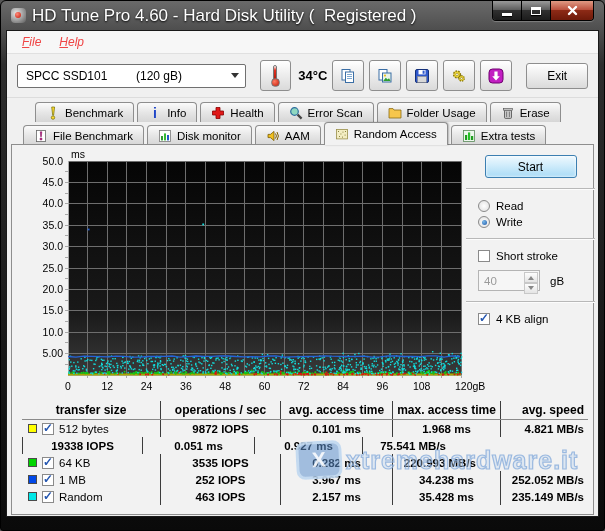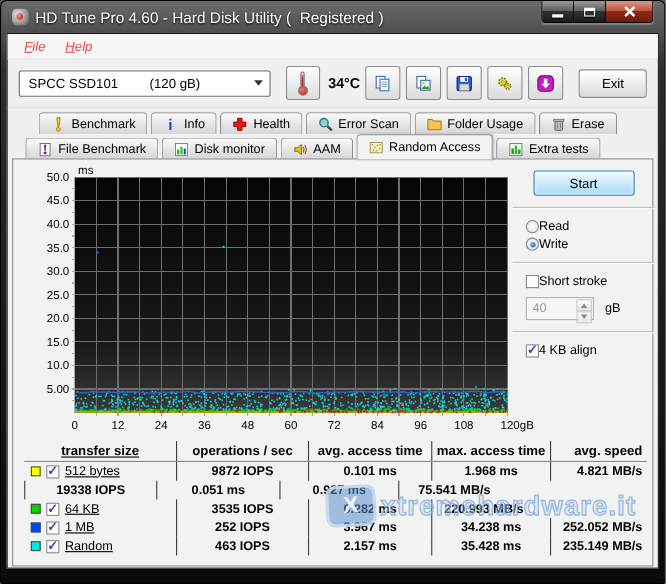--- a/index.html
+++ b/index.html
@@ -5,21 +5,21 @@
   html,body{margin:0;padding:0;background:#555;}
   *{box-sizing:border-box;font-family:"Liberation Sans",sans-serif;}
   .window{width:605px;height:531px;border:1px solid #000;border-radius:6px 6px 3px 3px;
     background:linear-gradient(#6a6a6a,#2d2d2d 12%,#161616 70%,#0a0a0a);overflow:hidden;position:relative;}
   
   .titlebar{height:29px;display:flex;align-items:center;padding:0 8px;position:relative;}
   .app-icon{width:15px;height:15px;border-radius:4px;margin:0 6px 0 2px;
     background:radial-gradient(circle at 35% 35%,#e8e8e8,#9a9a9a 55%,#5a5a5a);position:relative;flex:none;}
   .app-icon:after{content:"";position:absolute;left:4px;top:4px;width:6px;height:6px;border-radius:50%;
     background:radial-gradient(circle at 35% 35%,#ff8a7a,#c01808);}
-  .title-text{color:#fff;font-size:14px;text-shadow:0 1px 2px #000;white-space:pre;}
+  .title-text{color:#fff;font-size:17px;text-shadow:0 1px 2px #000;white-space:pre;}
   .caption{position:absolute;top:0;right:10px;display:flex;border:1px solid #000;border-top:none;
     border-radius:0 0 4px 4px;overflow:hidden;box-shadow:0 1px 1px rgba(255,255,255,.25);}
   .cap-btn{width:29px;height:19px;display:flex;align-items:center;justify-content:center;
     background:linear-gradient(#9a9a9a,#5f5f5f 45%,#303030 50%,#1c1c1c);border-right:1px solid #000;cursor:pointer;}
   .cap-btn:last-child{border-right:none;width:42px;}
   .cap-close{background:linear-gradient(#e09a84,#bc5340 45%,#8c2a16 50%,#6e1a0a);}
   .glyph-min{width:10px;height:3px;background:#fff;margin-top:7px;box-shadow:0 1px 1px #000;}
   .glyph-max{width:10px;height:8px;border:1px solid #fff;border-top:3px solid #fff;box-shadow:0 1px 1px #000;}
   
   .client{position:absolute;left:5px;right:5px;top:29px;bottom:13px;background:#f0f0f0;border:1px solid #1a1a1a;}
@@ -57,39 +57,39 @@
   .tab svg{flex:none;}
   
   .panel{margin:0 4px;height:371px;border:1px solid #8e8e8e;background:#f2f2f2;position:relative;}
   .chart-svg{position:absolute;left:6px;top:4px;}
   
   .controls{position:absolute;left:452px;top:10px;width:133px;font-size:11.5px;}
   .start-btn{width:92px;height:23px;margin:0 auto;border:1px solid #3c7fb1;border-radius:3px;
     background:linear-gradient(#f0f9fe,#d0ecfb 45%,#a9dbf6);display:flex;align-items:center;justify-content:center;
     font-size:12px;cursor:pointer;box-shadow:inset 0 0 3px #fff;}
   .sep{height:2px;border-top:1px solid #b8b8b8;border-bottom:1px solid #fcfcfc;margin:10px 2px;}
-  .radio-row,.check-row{display:flex;align-items:center;gap:0;margin:4px 0 4px 14px;cursor:pointer;}
+  .radio-row,.check-row{display:flex;align-items:center;gap:6px;margin:4px 0 4px 14px;cursor:pointer;}
   .radio{width:12px;height:12px;border-radius:50%;border:1px solid #8a8a8a;background:radial-gradient(#fff,#ddd);position:relative;flex:none;}
   .radio.checked:after{content:"";position:absolute;left:2.5px;top:2.5px;width:5px;height:5px;border-radius:50%;
     background:radial-gradient(circle at 35% 35%,#7ab8e8,#1e58a8);}
   .checkbox{width:12px;height:12px;border:1px solid #8a8a8a;background:#fff;position:relative;flex:none;}
   .checkbox.checked:after{content:"✓";position:absolute;left:0px;top:-3px;font-size:12px;font-weight:bold;color:#2456b0;}
   .spin-row{display:flex;align-items:center;gap:10px;margin:8px 0 2px 14px;text-align:right;}
   .spinner{width:62px;height:21px;border:1px solid #b4b4b4;background:#f6f6f6;position:relative;
     font-size:11.5px;color:#9a9a9a;display:flex;align-items:center;padding-left:5px;}
   .spin-btns{position:absolute;right:1px;top:1px;bottom:1px;width:14px;display:flex;flex-direction:column;}
   .spin-up,.spin-dn{flex:1;border:1px solid #c8c8c8;background:linear-gradient(#fdfdfd,#e4e4e4);
     display:flex;align-items:center;justify-content:center;cursor:pointer;}
   .spin-up:before{content:"";border:3px solid transparent;border-bottom:4px solid #888;margin-bottom:2px;}
   .spin-dn:before{content:"";border:3px solid transparent;border-top:4px solid #888;margin-top:2px;}
   
   .table{position:absolute;left:10px;top:256px;width:566px;font-size:11.5px;}
   .trow{display:flex;height:17px;align-items:center;}
   .thead{height:19px;font-weight:bold;font-size:12px;border-bottom:1px solid #8a8a8a;}
-  .c1{width:138px;display:flex;align-items:center;gap:5px;padding-left:6px;text-decoration:underline;}
+  .c1{width:138px;display:flex;align-items:center;gap:5px;padding-left:6px;}
   .c2{width:120px;}.c3{width:112px;}.c4{width:108px;}.c5{width:88px;}
   .c2,.c3,.c4{text-align:center;border-left:1px solid #3c3c3c;align-self:stretch;display:flex;align-items:center;justify-content:center;}
   .c5{text-align:right;border-left:1px solid #3c3c3c;align-self:stretch;display:flex;align-items:center;justify-content:flex-end;padding-right:4px;}
   .thead .c1{justify-content:center;display:flex;padding-left:0;}
   .tval{font-weight:bold;}
   .swatch{width:9px;height:9px;border:1px solid #4a4a4a;flex:none;}
   .rowlabel{font-size:11.5px;}
   
   .watermark{position:absolute;left:284px;top:296px;display:flex;align-items:center;gap:4px;pointer-events:none;}
   .wm-icon{width:46px;height:38px;border-radius:9px;background:rgba(95,145,205,.55);

